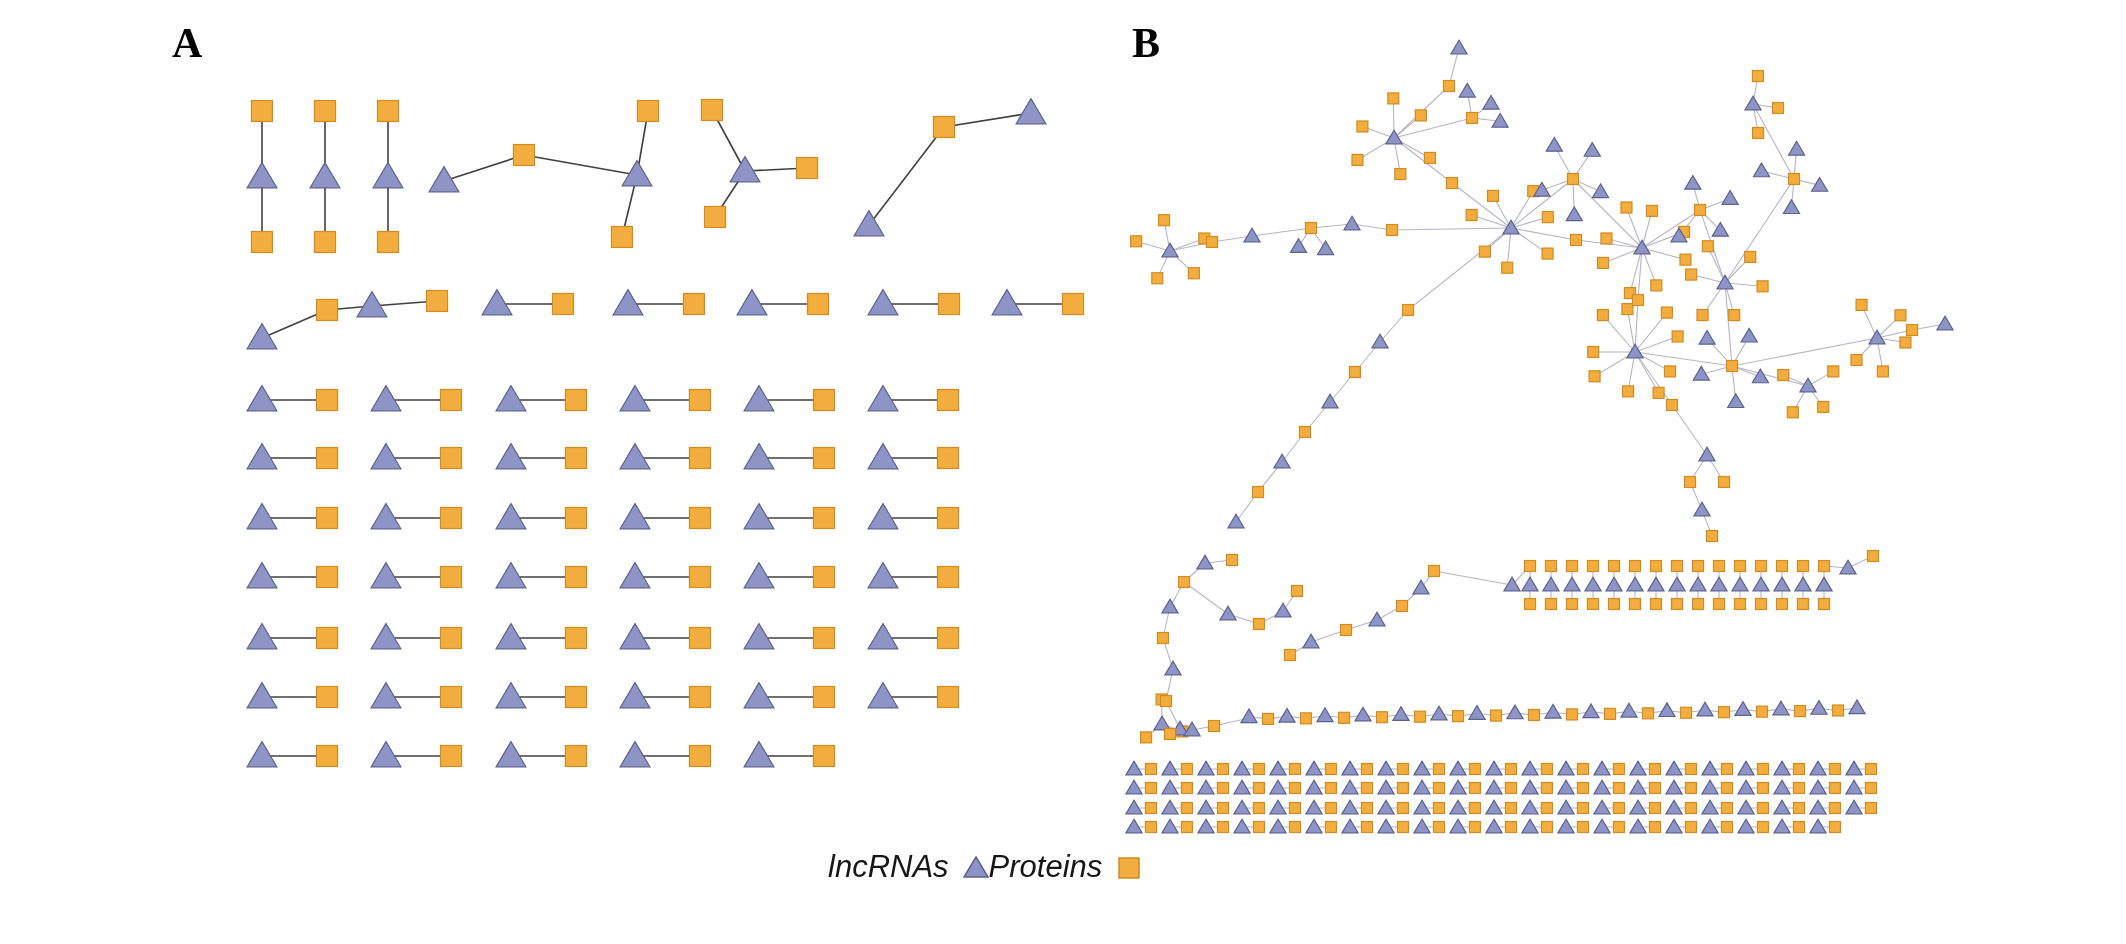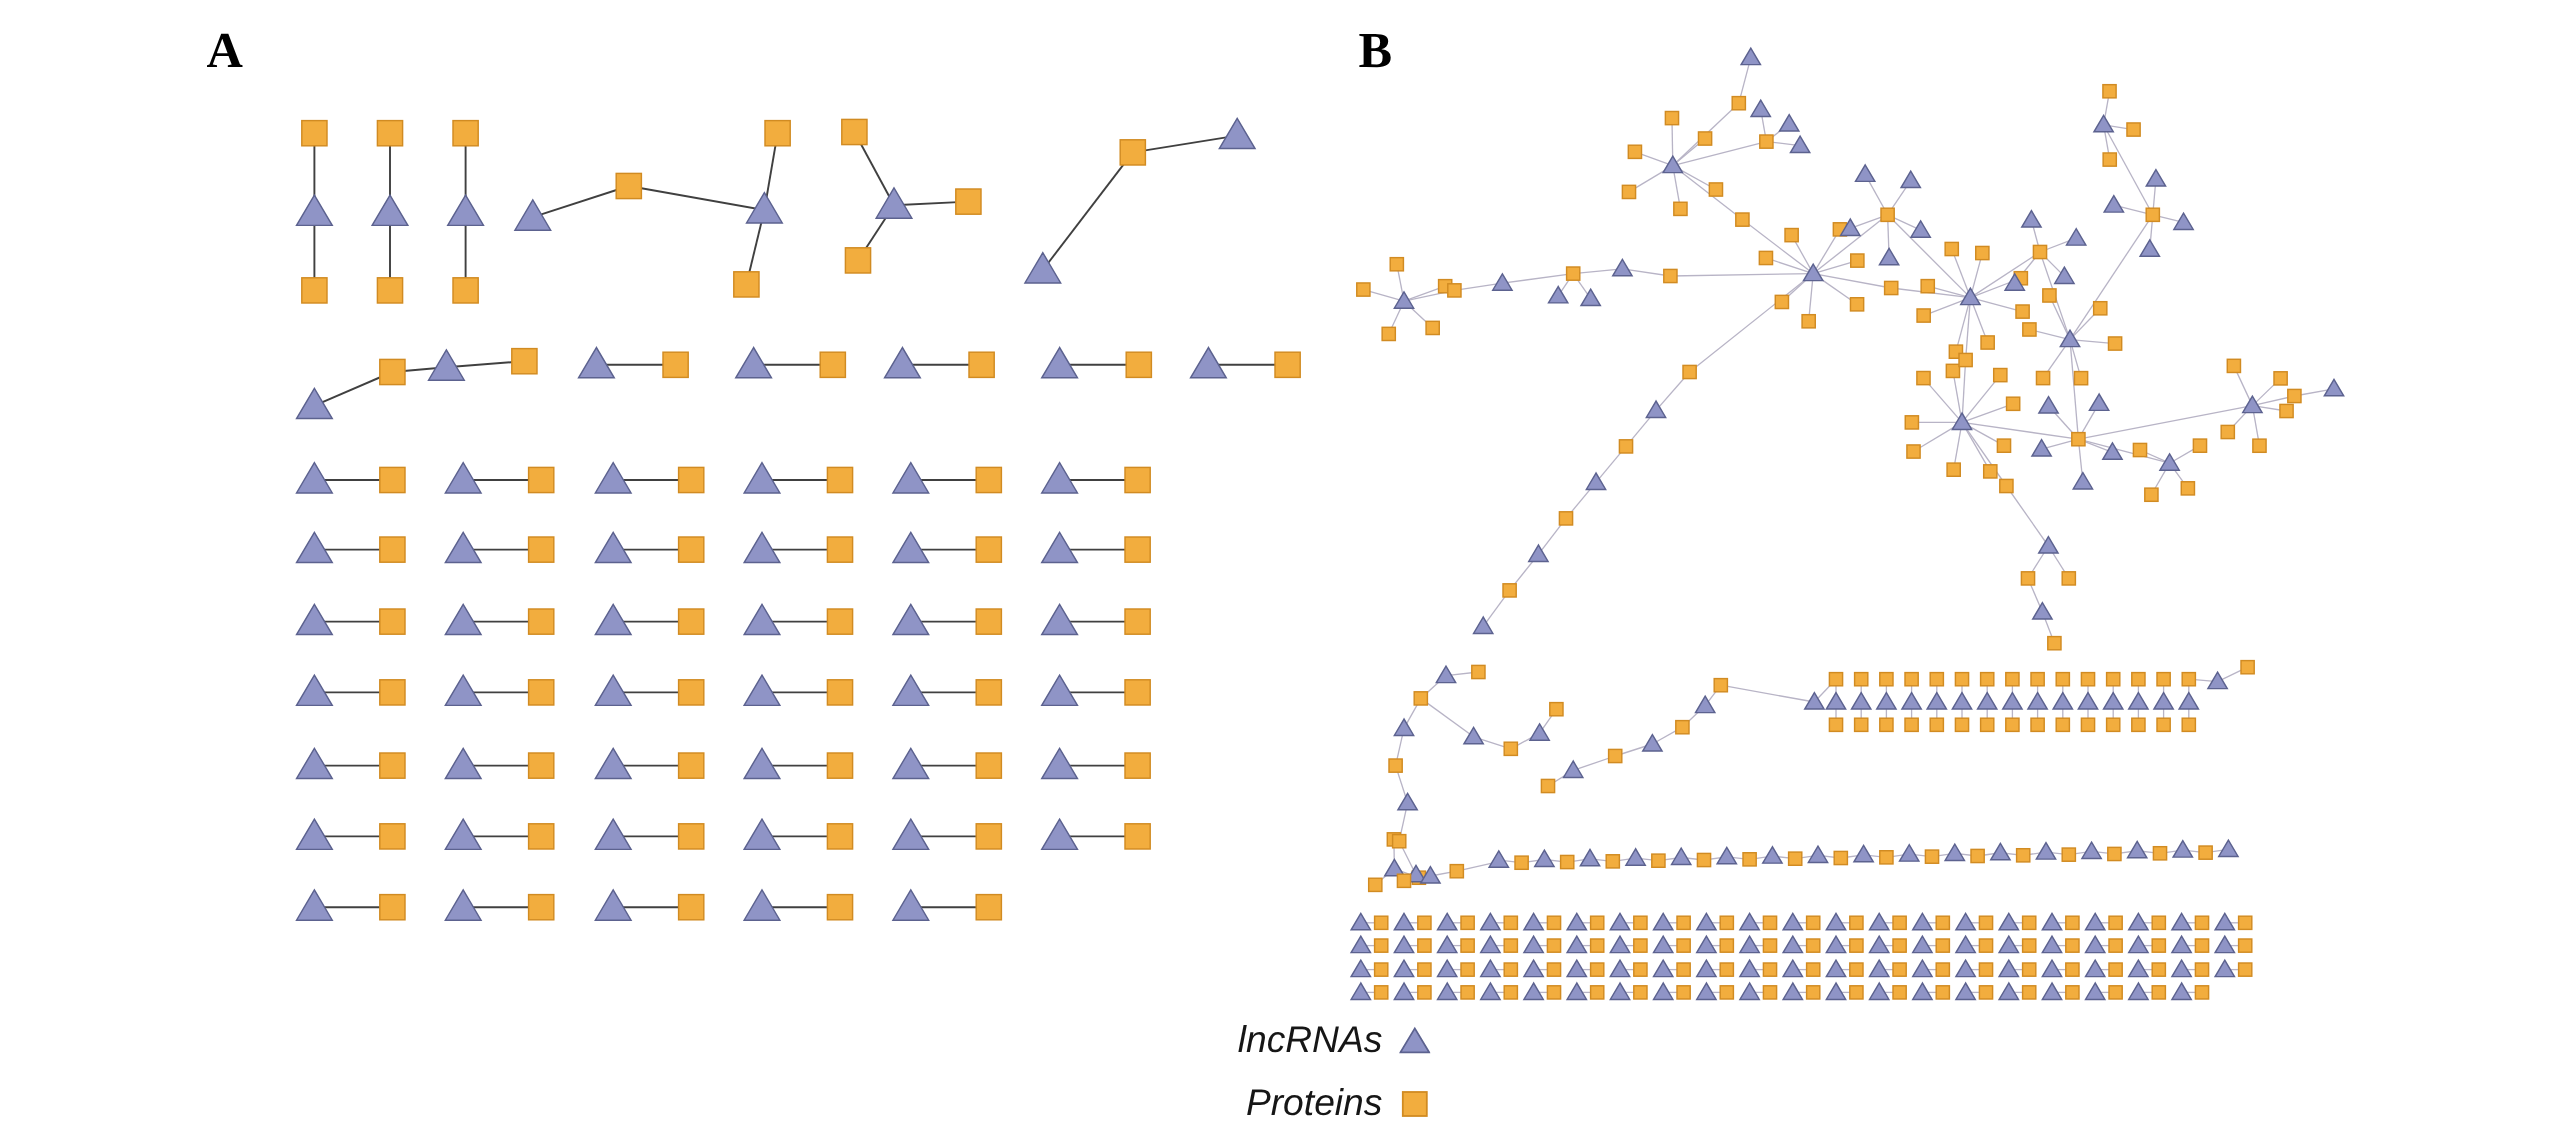--- a/index.html
+++ b/index.html
@@ -3,22 +3,22 @@
 <meta charset="utf-8">
 <style>
   html,body{margin:0;padding:0;background:#ffffff;}
   .canvas{position:relative;width:2126px;height:944px;background:#ffffff;overflow:hidden;
           font-family:"Liberation Sans",sans-serif;}
   svg.netsvg{position:absolute;left:0;top:0;}
   .panel-label{position:absolute;font-family:"Liberation Serif",serif;font-weight:700;
                font-size:42px;color:#000;line-height:1;}
   #label-a{left:172px;top:22px;}
   #label-b{left:1132px;top:22px;}
-  .legend{position:absolute;left:912px;top:846px;width:280px;display:flex;
-          flex-direction:column;gap:10px;align-items:flex-end;}
+  .legend{position:absolute;left:828px;top:846px;width:280px;display:flex;
+          flex-direction:row;align-items:flex-end;}
   .legend-row{display:flex;align-items:center;gap:14px;height:42px;}
   .legend-text{font-style:italic;font-size:31px;color:#161616;
                font-family:"Liberation Sans",sans-serif;}
   .legend-icon{display:block;}
 </style>
 </head>
 <body>
 
 <div class="canvas">
 

